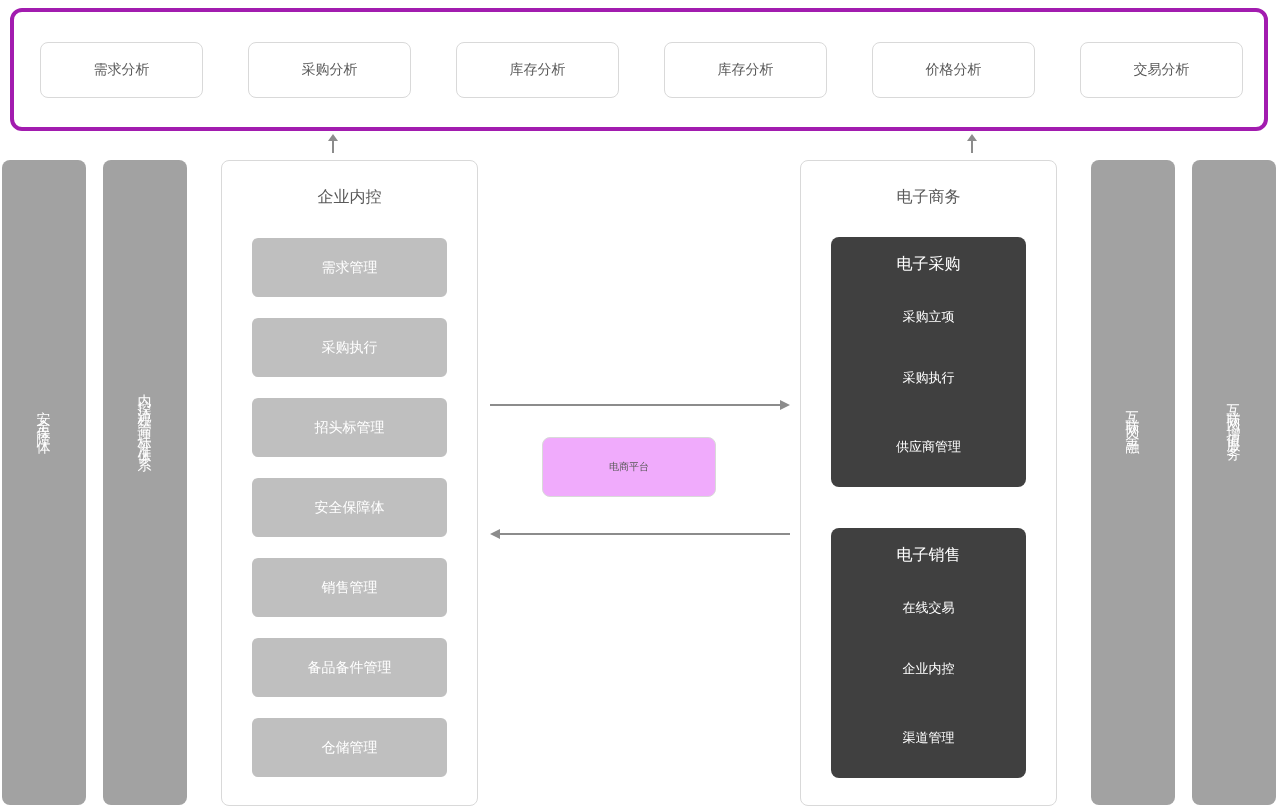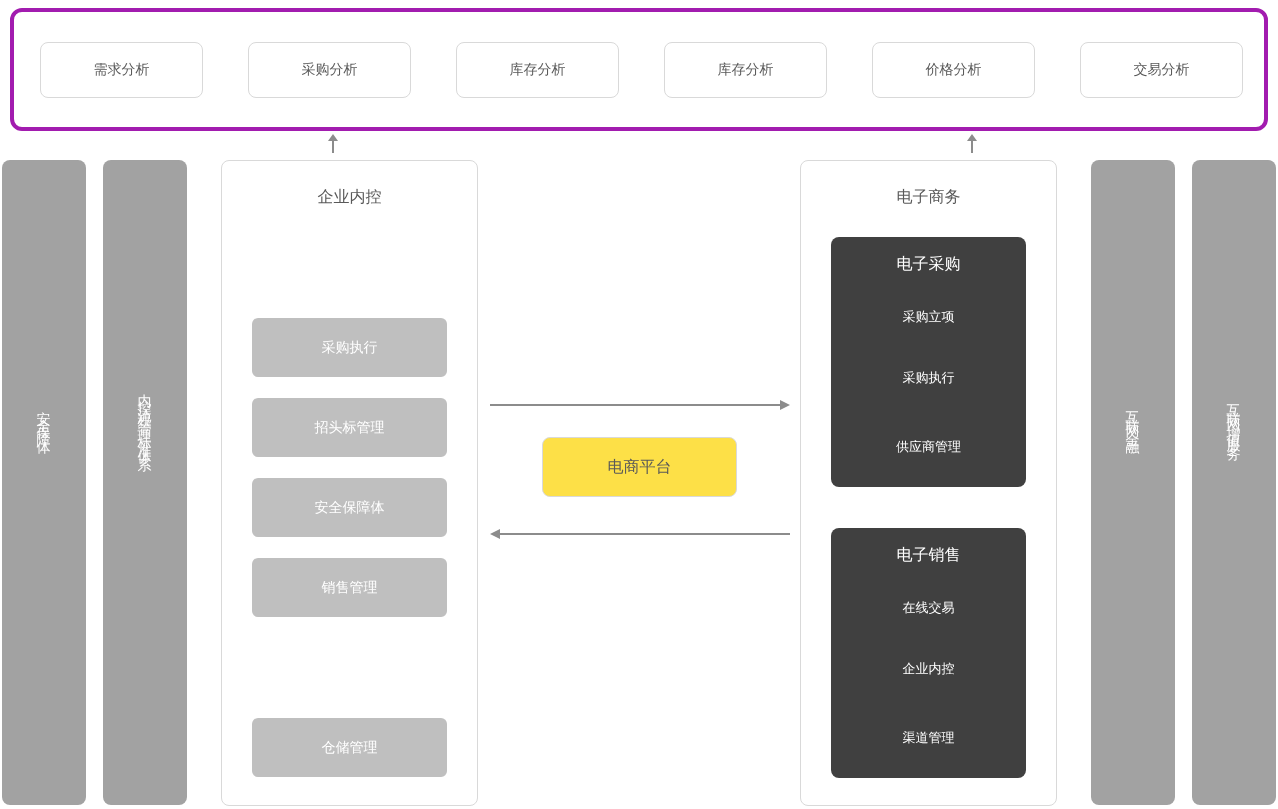--- a/index.html
+++ b/index.html
@@ -43,23 +43,23 @@
   .vbar{
     position:absolute;top:160px;width:84px;height:645px;background:#a2a2a2;border-radius:8px;
   }
   .vbar .vtext{
     position:absolute;left:50%;top:40%;transform:translate(-50%,-50%);
     writing-mode:vertical-rl;text-orientation:upright;letter-spacing:7px;
     color:#ffffff;font-size:14px;white-space:nowrap;
   }
   
   .platformbox{
-    position:absolute;left:542px;top:437px;width:195px;height:60px;border:1px solid #d9d9d9;
-    border-radius:8px;background:#fde047;display:flex;align-items:center;justify-content:center;
-    font-size:16px;color:#595959;box-sizing:border-box;
+    position:absolute;left:542px;top:437px;width:174px;height:60px;border:1px solid #d9d9d9;
+    border-radius:8px;background:#f0abfc;display:flex;align-items:center;justify-content:center;
+    font-size:10px;color:#595959;box-sizing:border-box;
   }
   
   .uparrow{position:absolute;width:14px;height:19px;}
   .uparrow .head{
     position:absolute;top:0;left:50%;transform:translateX(-50%);
     width:0;height:0;border-left:5px solid transparent;border-right:5px solid transparent;
     border-bottom:7px solid #8c8c8c;
   }
   .uparrow .stem{
     position:absolute;top:6px;left:50%;transform:translateX(-50%);
@@ -99,24 +99,26 @@
 
   <div class="vbar" style="left:2px;">
     <span class="vtext">安全保障体</span>
   </div>
   <div class="vbar" style="left:103px;">
     <span class="vtext">内控流程管理标准体系</span>
   </div>
 
   <div class="bigpanel" style="left:221px;">
     <div class="paneltitle">企业内控</div>
+    <div class="gitem" style="top:77px;">需求管理</div>
     <div class="gitem" style="top:157px;">采购执行</div>
     <div class="gitem" style="top:237px;">招头标管理</div>
     <div class="gitem" style="top:317px;">安全保障体</div>
     <div class="gitem" style="top:397px;">销售管理</div>
+    <div class="gitem" style="top:477px;">备品备件管理</div>
     <div class="gitem" style="top:557px;">仓储管理</div>
   </div>
 
   <div class="harrow right" style="left:490px;top:400px;width:300px;">
     <div class="line"></div>
     <div class="head"></div>
   </div>
   <div class="platformbox">电商平台</div>
   <div class="harrow left" style="left:490px;top:529px;width:300px;">
     <div class="line"></div>

